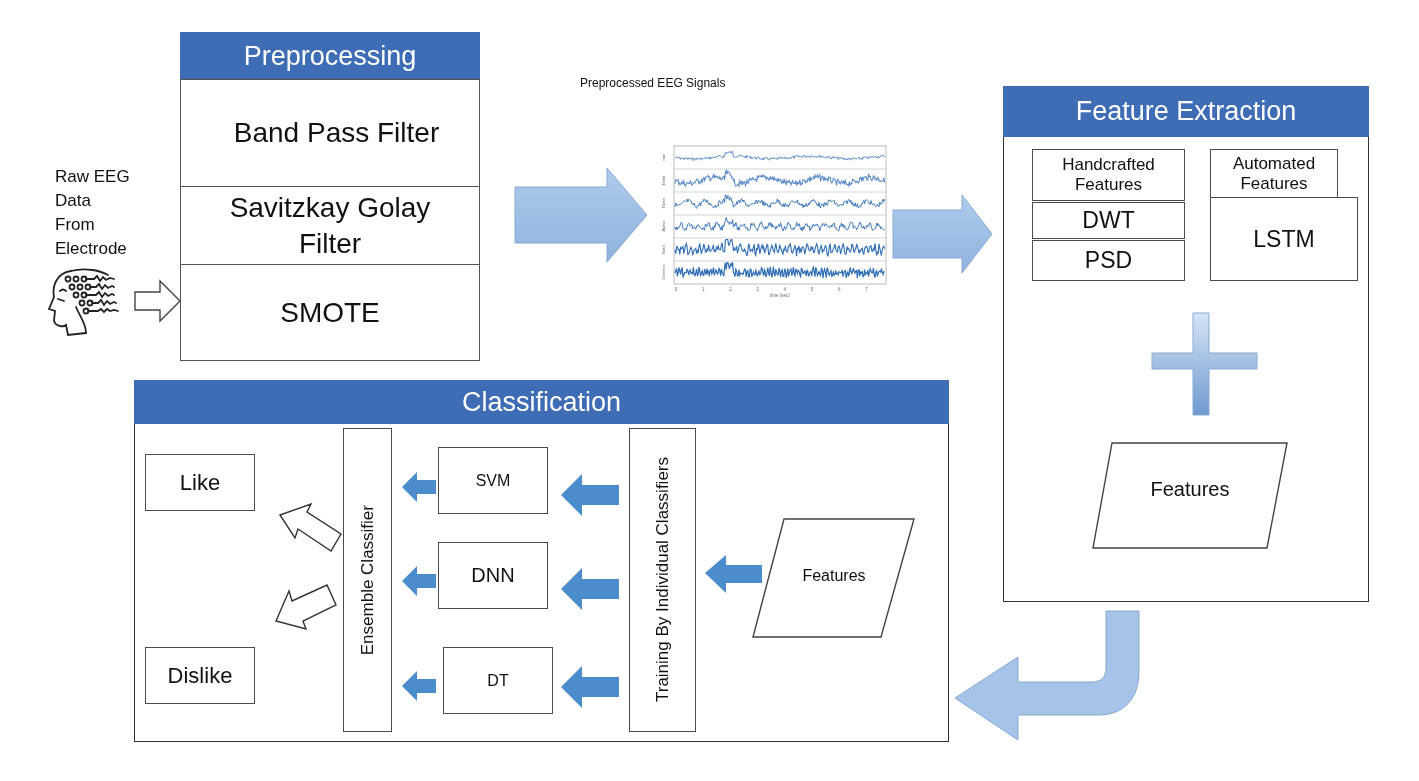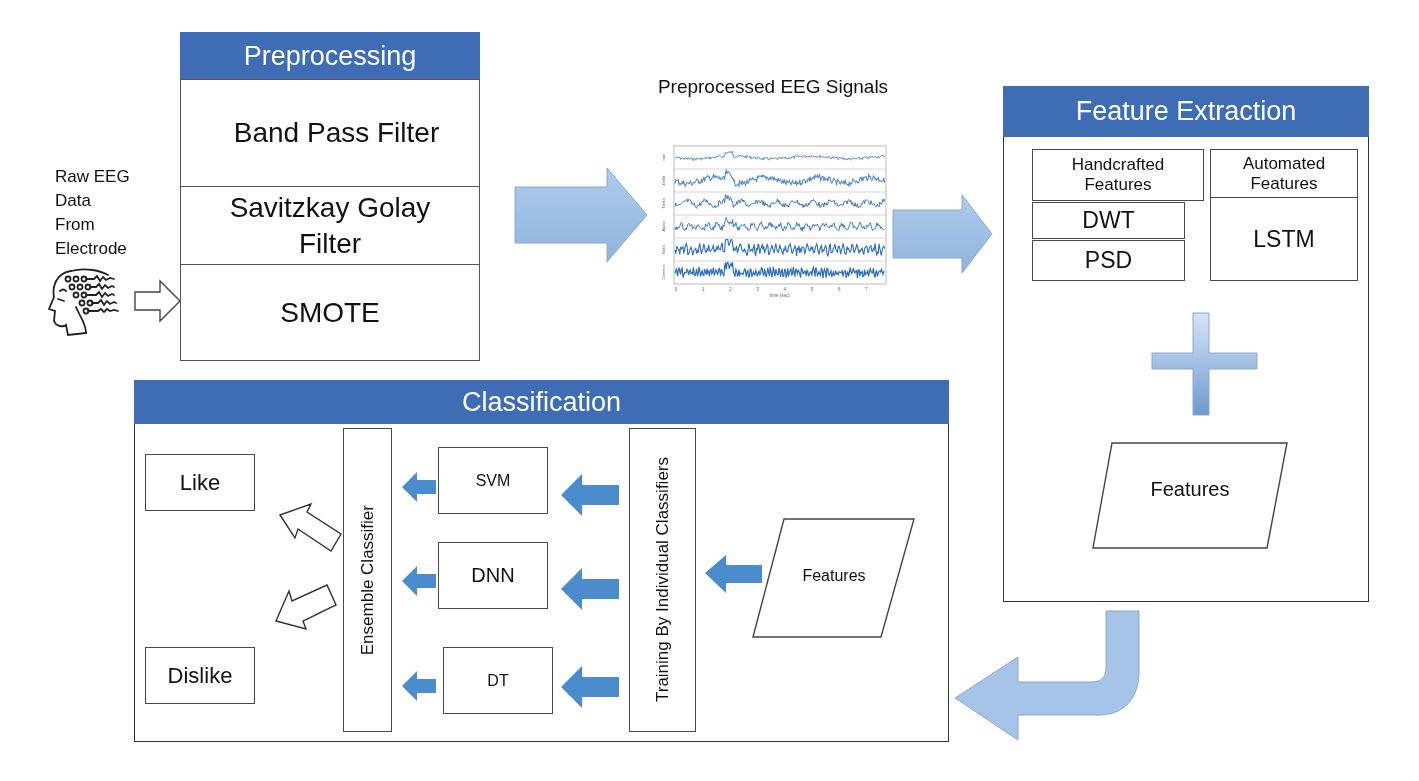--- a/index.html
+++ b/index.html
@@ -74,21 +74,21 @@
 <svg style="left:514px; top:167px;" width="135" height="96" viewBox="0 0 135 96">
   <defs>
     <linearGradient id="gArr1" x1="0" y1="0" x2="0" y2="1">
       <stop offset="0" stop-color="#aecbec"></stop>
         <stop offset="1" stop-color="#8fb3de"></stop>
     </linearGradient>
   </defs>
   <polygon points="1,20 93,20 93,1 133,48 93,95 93,76 1,76" fill="url(#gArr1)" stroke="#8aa9d1" stroke-width="1"></polygon>
 </svg>
 
-<div class="abs" style="left:608px; top:76px; width:330px; text-align:center; font-size:19px;">Preprocessed EEG Signals</div>
+<div class="abs" style="left:580px; top:76px; width:330px; font-size:12px;">Preprocessed EEG Signals</div>
 
 <svg id="eeg-plot" style="left:660px; top:144px;" width="230" height="160" viewBox="0 0 230 160">
     <rect x="14" y="2" width="212" height="138" fill="#fff" stroke="#aaa" stroke-width="0.8"></rect>
     <path d="M15.0 13.6L15.8 13.9L16.6 12.7L17.4 13.1L18.2 13.8L19.0 14.1L19.8 12.9L20.6 15.4L21.4 14.6L22.2 14.1L23.0 13.8L23.8 15.4L24.6 15.1L25.4 13.4L26.2 14.7L27.0 14.0L27.8 15.4L28.6 13.9L29.4 15.1L30.2 14.9L31.0 14.0L31.8 13.6L32.6 16.3L33.4 16.4L34.2 13.9L35.0 14.8L35.8 16.3L36.6 14.0L37.4 14.7L38.2 15.1L39.0 15.4L39.8 14.2L40.6 13.8L41.4 16.2L42.2 14.5L43.0 13.8L43.8 14.7L44.6 14.0L45.4 13.3L46.2 15.1L47.0 13.8L47.8 13.7L48.6 12.8L49.4 15.2L50.2 13.1L51.0 14.9L51.8 13.6L52.6 12.8L53.4 13.8L54.2 13.1L55.0 14.1L55.8 13.7L56.6 12.0L57.4 12.2L58.2 12.8L59.0 11.6L59.8 11.4L60.6 12.4L61.4 13.1L62.2 13.0L63.0 13.8L63.8 11.9L64.6 12.1L65.4 8.6L66.2 8.4L67.0 9.6L67.8 8.4L68.6 8.3L69.4 7.8L70.2 7.6L71.0 9.1L71.8 7.3L72.6 7.7L73.4 12.8L74.2 13.1L75.0 13.4L75.8 13.3L76.6 13.1L77.4 12.8L78.2 12.6L79.0 12.3L79.8 10.8L80.6 11.7L81.4 11.9L82.2 11.5L83.0 12.1L83.8 13.1L84.6 13.3L85.4 12.0L86.2 14.1L87.0 11.4L87.8 12.5L88.6 13.3L89.4 13.0L90.2 12.0L91.0 14.8L91.8 13.3L92.6 14.6L93.4 13.9L94.2 13.6L95.0 12.7L95.8 14.8L96.6 15.2L97.4 13.4L98.2 12.7L99.0 13.2L99.8 14.9L100.6 15.0L101.4 15.0L102.2 15.7L103.0 13.8L103.8 15.7L104.6 13.7L105.4 13.4L106.2 13.6L107.0 13.4L107.8 15.0L108.6 15.9L109.4 16.0L110.2 13.9L111.0 15.0L111.8 13.7L112.6 14.3L113.4 15.0L114.2 13.7L115.0 14.5L115.8 14.1L116.6 14.3L117.4 15.7L118.2 13.7L119.0 13.8L119.8 13.2L120.6 15.0L121.4 13.4L122.2 14.3L123.0 13.3L123.8 14.3L124.6 14.1L125.4 12.8L126.2 14.9L127.0 13.9L127.8 14.7L128.6 13.4L129.4 15.1L130.2 14.3L131.0 14.0L131.8 12.8L132.6 13.0L133.4 12.0L134.2 14.4L135.0 11.9L135.8 11.7L136.6 12.0L137.4 12.3L138.2 11.4L139.0 13.0L139.8 12.4L140.6 12.2L141.4 12.6L142.2 13.6L143.0 12.4L143.8 12.0L144.6 11.1L145.4 13.4L146.2 12.6L147.0 12.1L147.8 13.3L148.6 12.6L149.4 11.9L150.2 13.4L151.0 13.2L151.8 11.7L152.6 12.0L153.4 12.6L154.2 12.9L155.0 13.3L155.8 12.2L156.6 13.6L157.4 12.6L158.2 13.2L159.0 12.1L159.8 11.0L160.6 13.8L161.4 12.6L162.2 13.0L163.0 12.3L163.8 13.4L164.6 13.6L165.4 12.8L166.2 12.8L167.0 14.2L167.8 13.8L168.6 11.9L169.4 12.9L170.2 13.3L171.0 15.0L171.8 14.1L172.6 12.6L173.4 14.3L174.2 12.9L175.0 13.1L175.8 14.1L176.6 13.6L177.4 12.8L178.2 15.7L179.0 14.4L179.8 13.1L180.6 14.2L181.4 13.7L182.2 15.1L183.0 13.9L183.8 15.5L184.6 14.2L185.4 16.1L186.2 15.2L187.0 14.6L187.8 16.0L188.6 14.0L189.4 14.5L190.2 14.8L191.0 16.2L191.8 15.2L192.6 13.7L193.4 14.0L194.2 14.9L195.0 14.2L195.8 14.6L196.6 14.9L197.4 14.3L198.2 13.3L199.0 13.4L199.8 15.3L200.6 14.4L201.4 14.6L202.2 15.6L203.0 13.1L203.8 14.0L204.6 13.3L205.4 13.7L206.2 12.6L207.0 12.8L207.8 14.5L208.6 14.8L209.4 12.2L210.2 13.6L211.0 12.8L211.8 12.9L212.6 12.4L213.4 13.8L214.2 13.0L215.0 12.1L215.8 13.3L216.6 13.9L217.4 14.0L218.2 12.3L219.0 13.9L219.8 13.4L220.6 12.1L221.4 11.1L222.2 11.4L223.0 11.1L223.8 12.9L224.6 12.4" fill="none" stroke="#5b8cc9" stroke-width="1"></path>
     <text x="5" y="13.5" font-size="4" fill="#666" text-anchor="middle" transform="rotate(-90 5 13.5)">raw</text>
     <line x1="14" x2="226" y1="25" y2="25" stroke="#bbb" stroke-width="0.6"></line>
     <path d="M15.0 39.6L15.8 35.8L16.6 36.5L17.4 36.6L18.2 35.9L19.0 40.7L19.8 39.1L20.6 40.4L21.4 40.1L22.2 37.7L23.0 39.7L23.8 37.1L24.6 40.6L25.4 42.2L26.2 40.1L27.0 38.5L27.8 38.5L28.6 39.8L29.4 39.8L30.2 37.0L31.0 38.5L31.8 41.0L32.6 40.3L33.4 38.8L34.2 38.6L35.0 38.9L35.8 37.3L36.6 35.3L37.4 35.3L38.2 36.5L39.0 39.5L39.8 38.2L40.6 38.9L41.4 35.8L42.2 38.0L43.0 35.2L43.8 32.8L44.6 37.3L45.4 33.8L46.2 33.0L47.0 32.8L47.8 31.4L48.6 33.1L49.4 32.9L50.2 36.6L51.0 35.5L51.8 34.2L52.6 33.8L53.4 30.8L54.2 33.3L55.0 31.5L55.8 33.5L56.6 32.6L57.4 32.3L58.2 34.1L59.0 34.6L59.8 32.7L60.6 35.1L61.4 35.8L62.2 35.0L63.0 32.9L63.8 32.6L64.6 35.8L65.4 28.7L66.2 26.5L67.0 30.2L67.8 27.4L68.6 27.6L69.4 29.2L70.2 30.2L71.0 31.9L71.8 33.9L72.6 33.6L73.4 36.7L74.2 35.9L75.0 41.1L75.8 42.2L76.6 41.4L77.4 40.9L78.2 39.9L79.0 42.0L79.8 36.6L80.6 38.3L81.4 40.1L82.2 36.7L83.0 40.0L83.8 38.3L84.6 37.7L85.4 41.5L86.2 39.1L87.0 36.2L87.8 39.2L88.6 39.1L89.4 34.7L90.2 35.8L91.0 34.8L91.8 35.7L92.6 33.8L93.4 34.7L94.2 35.9L95.0 35.8L95.8 35.5L96.6 37.8L97.4 32.4L98.2 33.7L99.0 31.9L99.8 32.1L100.6 31.9L101.4 32.9L102.2 31.4L103.0 32.6L103.8 31.2L104.6 33.0L105.4 32.4L106.2 35.4L107.0 33.3L107.8 33.7L108.6 36.0L109.4 34.8L110.2 33.1L111.0 35.5L111.8 34.1L112.6 33.0L113.4 36.4L114.2 33.5L115.0 35.9L115.8 35.1L116.6 35.5L117.4 38.2L118.2 34.0L119.0 36.6L119.8 36.4L120.6 35.5L121.4 39.1L122.2 38.9L123.0 36.2L123.8 39.6L124.6 36.1L125.4 38.4L126.2 40.4L127.0 36.4L127.8 38.5L128.6 38.0L129.4 36.4L130.2 39.1L131.0 40.8L131.8 38.4L132.6 36.7L133.4 39.4L134.2 39.0L135.0 39.6L135.8 36.3L136.6 40.7L137.4 38.4L138.2 39.9L139.0 40.0L139.8 35.7L140.6 40.8L141.4 39.5L142.2 40.0L143.0 35.6L143.8 35.7L144.6 35.9L145.4 38.8L146.2 37.2L147.0 38.0L147.8 35.0L148.6 34.5L149.4 36.7L150.2 32.7L151.0 36.3L151.8 34.7L152.6 34.6L153.4 33.0L154.2 34.6L155.0 31.2L155.8 33.3L156.6 32.8L157.4 31.1L158.2 33.6L159.0 32.0L159.8 30.6L160.6 36.5L161.4 34.5L162.2 32.4L163.0 32.5L163.8 36.9L164.6 32.8L165.4 35.9L166.2 35.6L167.0 34.5L167.8 37.4L168.6 33.2L169.4 33.7L170.2 33.3L171.0 37.9L171.8 39.0L172.6 38.0L173.4 34.4L174.2 34.7L175.0 36.0L175.8 36.9L176.6 41.3L177.4 35.6L178.2 35.9L179.0 37.3L179.8 39.5L180.6 39.9L181.4 37.1L182.2 37.9L183.0 39.3L183.8 37.1L184.6 39.5L185.4 36.6L186.2 39.8L187.0 40.6L187.8 40.4L188.6 41.8L189.4 37.7L190.2 41.0L191.0 39.5L191.8 39.6L192.6 35.2L193.4 35.6L194.2 36.5L195.0 37.3L195.8 38.6L196.6 37.2L197.4 38.1L198.2 39.0L199.0 38.2L199.8 34.0L200.6 33.4L201.4 36.1L202.2 33.6L203.0 36.4L203.8 33.4L204.6 33.5L205.4 32.5L206.2 32.7L207.0 36.3L207.8 36.3L208.6 30.6L209.4 32.4L210.2 32.4L211.0 35.5L211.8 36.5L212.6 35.2L213.4 32.0L214.2 32.9L215.0 35.2L215.8 34.5L216.6 36.2L217.4 34.9L218.2 33.5L219.0 36.8L219.8 36.7L220.6 37.5L221.4 37.3L222.2 37.2L223.0 36.9L223.8 33.9L224.6 38.6" fill="none" stroke="#5b8cc9" stroke-width="1.1"></path>
     <text x="5" y="36.5" font-size="4" fill="#666" text-anchor="middle" transform="rotate(-90 5 36.5)">Delta</text>
     <line x1="14" x2="226" y1="48" y2="48" stroke="#bbb" stroke-width="0.6"></line>
     <path d="M15.0 62.8L15.8 59.0L16.6 61.3L17.4 61.5L18.2 61.4L19.0 60.2L19.8 61.0L20.6 60.1L21.4 59.5L22.2 58.5L23.0 57.7L23.8 57.1L24.6 57.0L25.4 57.6L26.2 56.4L27.0 55.1L27.8 58.0L28.6 55.6L29.4 55.4L30.2 56.4L31.0 56.7L31.8 59.8L32.6 59.2L33.4 60.8L34.2 59.2L35.0 62.2L35.8 63.6L36.6 64.3L37.4 61.4L38.2 61.5L39.0 61.7L39.8 58.7L40.6 61.8L41.4 59.2L42.2 57.2L43.0 57.8L43.8 55.2L44.6 55.2L45.4 57.7L46.2 57.9L47.0 55.8L47.8 59.3L48.6 59.5L49.4 60.9L50.2 59.0L51.0 61.2L51.8 61.4L52.6 62.8L53.4 63.9L54.2 63.1L55.0 61.4L55.8 63.6L56.6 62.4L57.4 61.8L58.2 62.5L59.0 56.9L59.8 56.7L60.6 58.8L61.4 60.0L62.2 59.6L63.0 55.8L63.8 54.8L64.6 58.7L65.4 50.5L66.2 53.0L67.0 54.9L67.8 51.4L68.6 52.7L69.4 56.3L70.2 53.5L71.0 53.8L71.8 57.7L72.6 57.5L73.4 63.3L74.2 61.3L75.0 61.2L75.8 61.3L76.6 57.7L77.4 60.2L78.2 56.6L79.0 55.9L79.8 58.9L80.6 57.9L81.4 54.5L82.2 55.6L83.0 58.0L83.8 56.0L84.6 57.5L85.4 58.8L86.2 61.8L87.0 60.8L87.8 61.2L88.6 62.9L89.4 61.1L90.2 61.0L91.0 60.0L91.8 59.7L92.6 59.6L93.4 60.2L94.2 58.9L95.0 59.8L95.8 56.1L96.6 56.7L97.4 59.7L98.2 56.5L99.0 56.5L99.8 57.8L100.6 59.1L101.4 56.2L102.2 56.4L103.0 61.2L103.8 57.4L104.6 61.9L105.4 58.7L106.2 61.0L107.0 59.8L107.8 62.4L108.6 62.7L109.4 61.4L110.2 63.5L111.0 59.3L111.8 58.7L112.6 59.7L113.4 58.5L114.2 59.8L115.0 59.0L115.8 58.8L116.6 58.0L117.4 55.0L118.2 58.3L119.0 56.3L119.8 60.1L120.6 59.2L121.4 61.6L122.2 60.8L123.0 62.7L123.8 59.6L124.6 62.9L125.4 59.5L126.2 61.2L127.0 62.3L127.8 60.8L128.6 63.0L129.4 60.9L130.2 58.9L131.0 57.5L131.8 56.8L132.6 56.9L133.4 58.2L134.2 58.2L135.0 58.4L135.8 58.2L136.6 58.3L137.4 55.9L138.2 60.1L139.0 58.9L139.8 61.1L140.6 59.9L141.4 61.3L142.2 59.9L143.0 63.5L143.8 60.9L144.6 63.0L145.4 61.9L146.2 59.4L147.0 62.3L147.8 62.3L148.6 59.1L149.4 60.5L150.2 57.8L151.0 58.3L151.8 56.0L152.6 56.8L153.4 55.4L154.2 57.1L155.0 57.1L155.8 57.9L156.6 60.8L157.4 60.5L158.2 62.2L159.0 58.3L159.8 62.9L160.6 64.0L161.4 60.3L162.2 60.1L163.0 59.5L163.8 63.0L164.6 58.7L165.4 60.4L166.2 58.8L167.0 61.4L167.8 59.8L168.6 55.9L169.4 56.5L170.2 56.1L171.0 57.6L171.8 57.3L172.6 57.3L173.4 56.7L174.2 56.1L175.0 60.3L175.8 59.7L176.6 59.1L177.4 61.2L178.2 62.4L179.0 62.0L179.8 60.7L180.6 60.7L181.4 61.1L182.2 60.1L183.0 61.4L183.8 58.4L184.6 57.1L185.4 57.3L186.2 57.0L187.0 59.9L187.8 56.9L188.6 55.4L189.4 56.9L190.2 58.3L191.0 56.4L191.8 60.5L192.6 58.6L193.4 61.8L194.2 62.2L195.0 58.8L195.8 62.3L196.6 62.6L197.4 59.7L198.2 63.9L199.0 62.7L199.8 62.6L200.6 63.1L201.4 59.7L202.2 59.9L203.0 57.7L203.8 56.4L204.6 59.7L205.4 56.0L206.2 56.3L207.0 55.5L207.8 56.3L208.6 57.5L209.4 59.9L210.2 60.8L211.0 56.6L211.8 59.4L212.6 60.7L213.4 59.8L214.2 59.8L215.0 61.7L215.8 62.8L216.6 62.0L217.4 60.1L218.2 62.0L219.0 62.9L219.8 58.0L220.6 60.0L221.4 60.3L222.2 58.6L223.0 55.2L223.8 57.7L224.6 55.2" fill="none" stroke="#2f6db5" stroke-width="0.9"></path>
@@ -121,31 +121,31 @@
     </linearGradient>
   </defs>
   <polygon points="1,16 70,16 70,1 100,40 70,79 70,64 1,64" fill="url(#gArr2)" stroke="#8aa9d1" stroke-width="1"></polygon>
 </svg>
 
 <div class="abs outer" style="left:1003px; top:86px; width:366px; height:516px;">
   <div class="abs hdr" style="left:-1px; top:-1px; width:366px; height:51px; font-size:27px;">
     <span>Feature Extraction</span>
   </div>
 
-  <div class="abs box" style="left:28px; top:62px; width:172px; height:52px; font-size:17px; line-height:20px; padding:12px 8px;">
+  <div class="abs box" style="left:28px; top:62px; width:153px; height:52px; font-size:17px; line-height:20px; padding:12px 8px;">
     <span>Handcrafted Features</span>
   </div>
   <div class="abs box" style="left:28px; top:115px; width:153px; height:37px; font-size:23px;">
     <span>DWT</span>
   </div>
   <div class="abs box" style="left:28px; top:153px; width:153px; height:41px; font-size:23px;">
     <span>PSD</span>
   </div>
 
-  <div class="abs box" style="left:206px; top:62px; width:148px; height:49px; font-size:17px; line-height:20px; padding:12px 6px;">
+  <div class="abs box" style="left:206px; top:62px; width:128px; height:49px; font-size:17px; line-height:20px; padding:12px 6px;">
     <span>Automated Features</span>
   </div>
   <div class="abs box" style="left:206px; top:110px; width:148px; height:84px; font-size:23px;">
     <span>LSTM</span>
   </div>
 
   <svg style="left:147px; top:225px;" width="108" height="104" viewBox="0 0 108 104">
     <defs>
       <linearGradient id="gPlus" x1="0" y1="0" x2="0" y2="1">
         <stop offset="0" stop-color="#d6e4f5"></stop>

